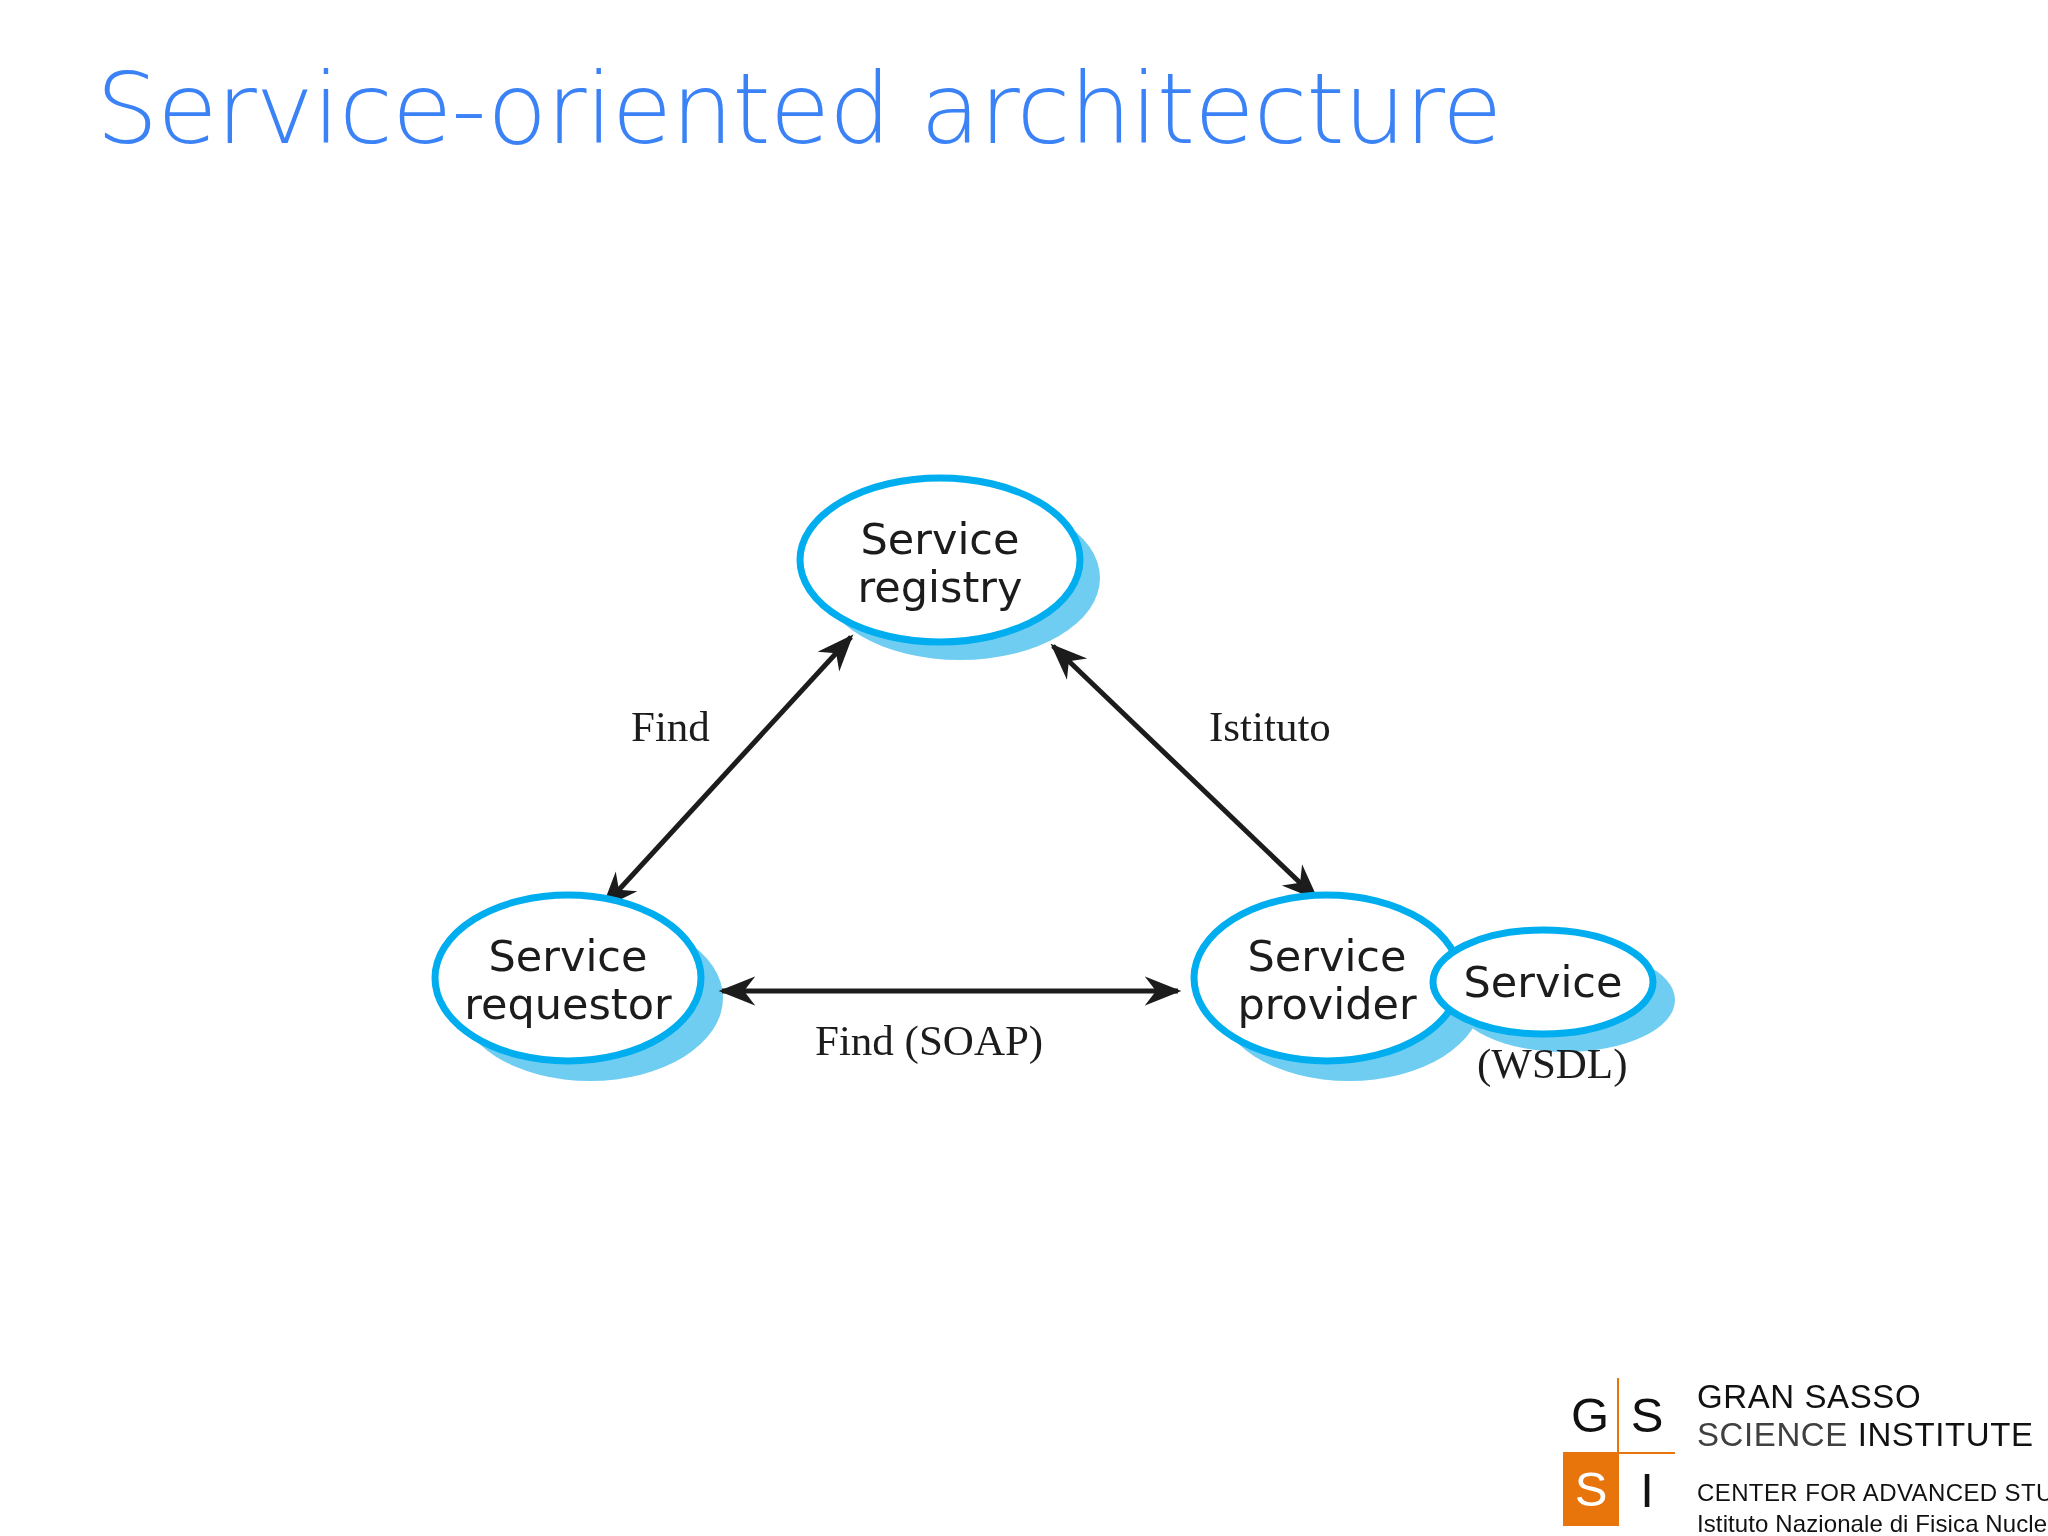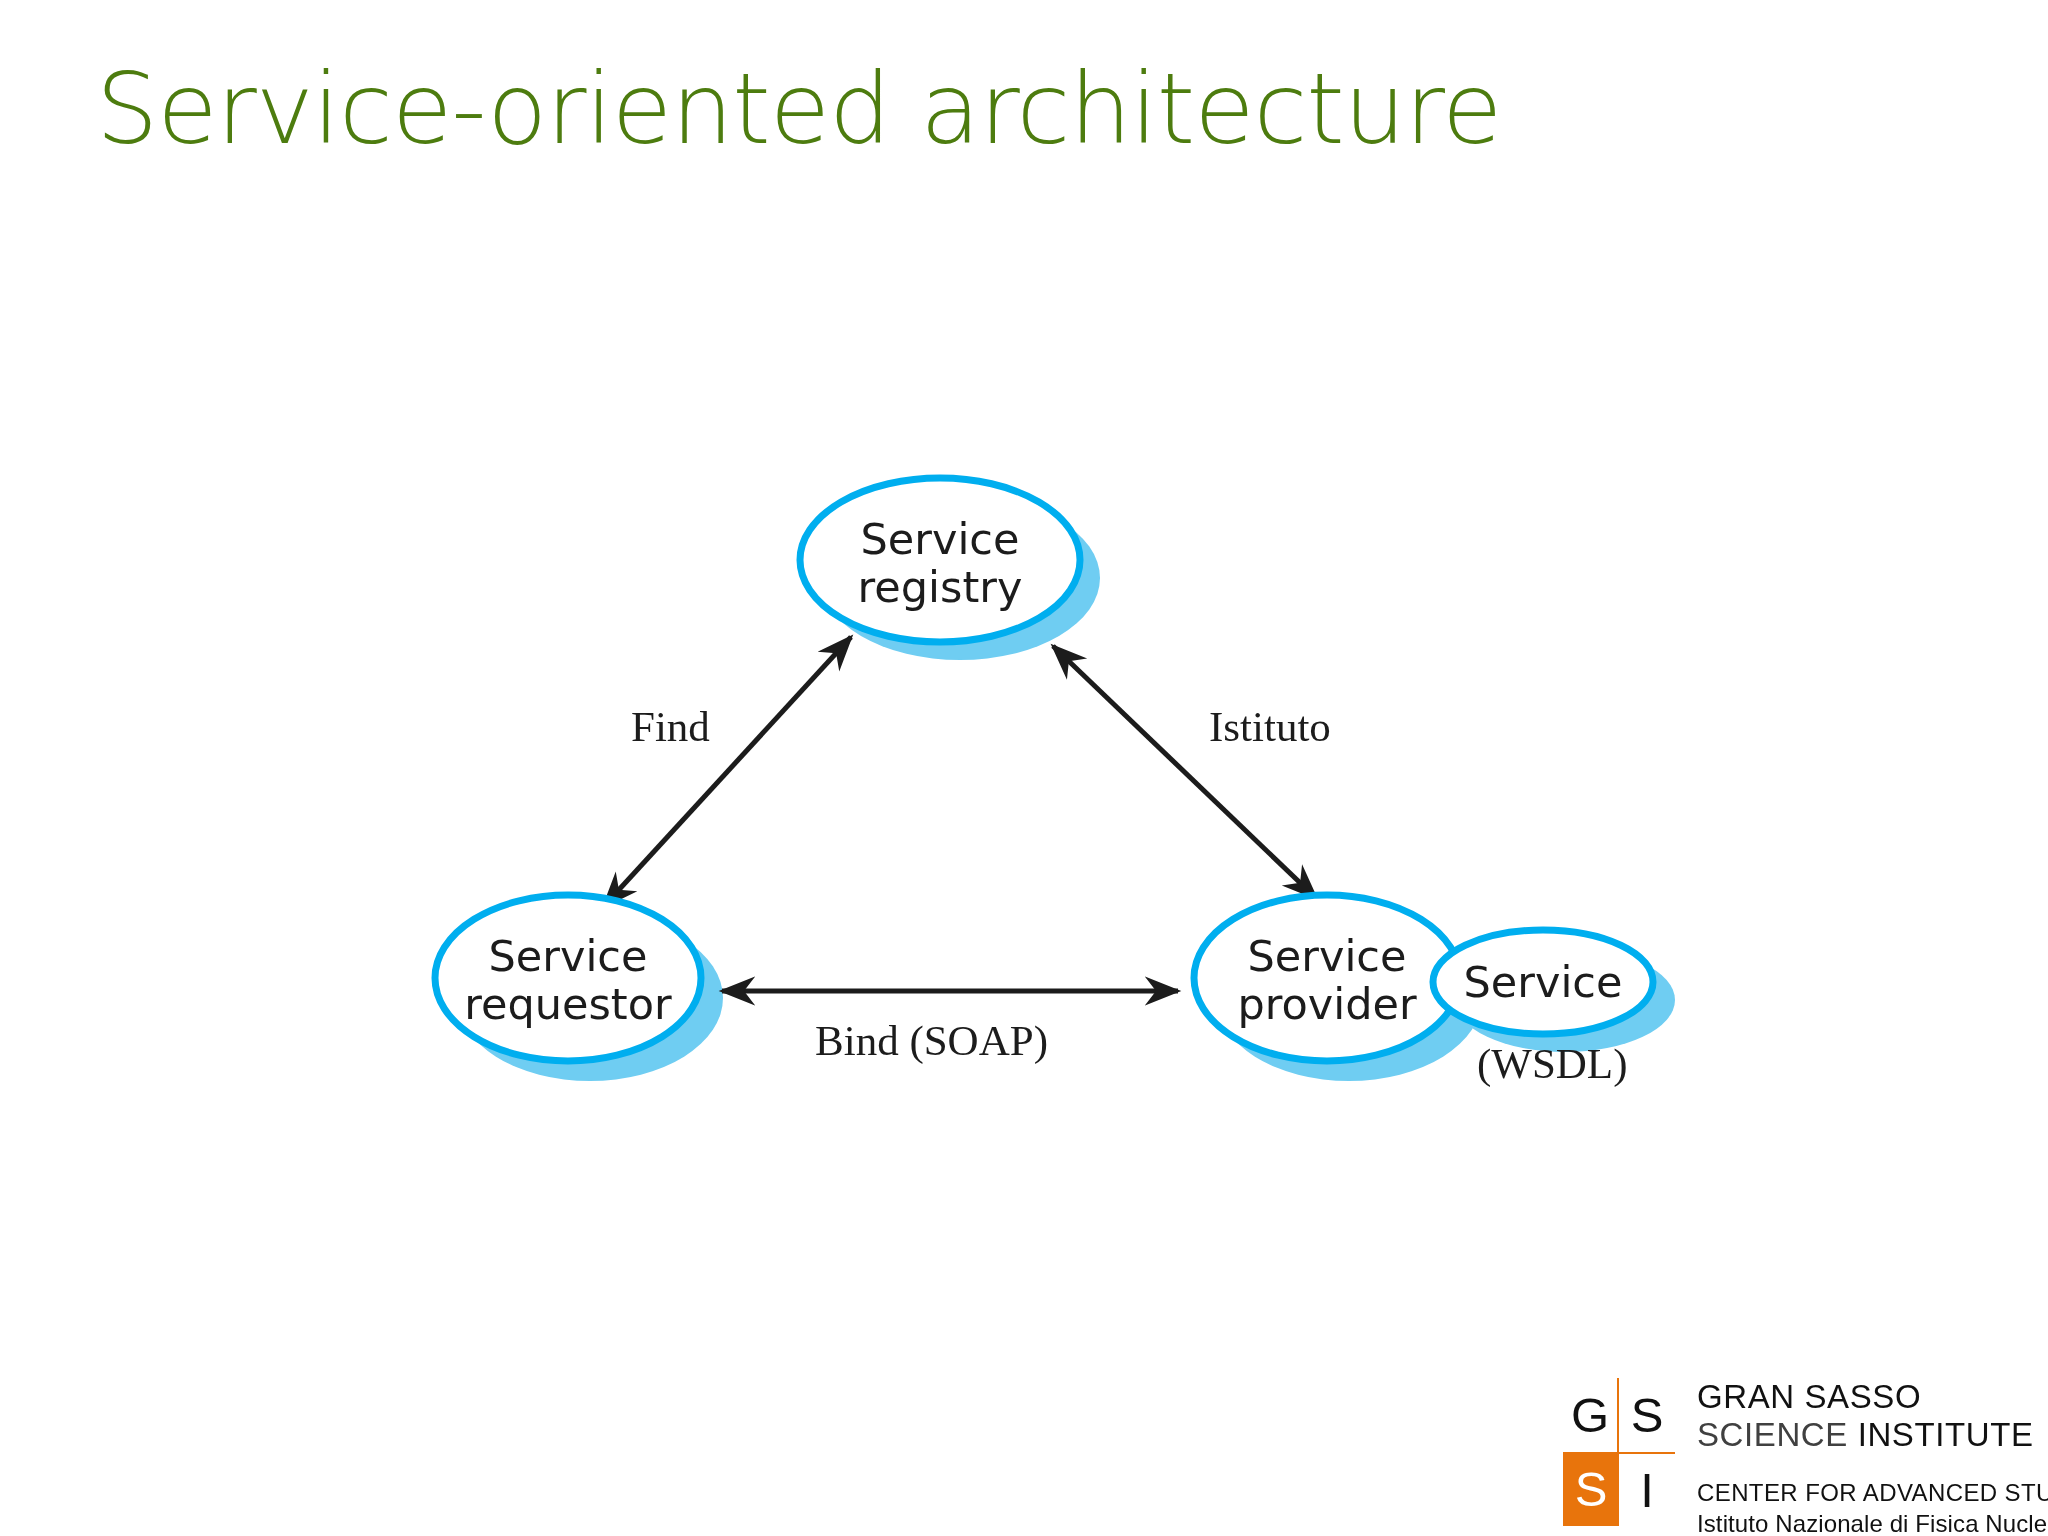--- a/index.html
+++ b/index.html
@@ -18,21 +18,21 @@
 
   
   #slide-title {
     position: absolute;
     left: 96px;
     top: 58px;
     font-size: 98px;
     line-height: 1.05;
     font-weight: 300;
     letter-spacing: -1px;
-    color: #4d7c0f;
+    color: #3b82f6;
     white-space: nowrap;
     font-family: "DejaVu Sans", "Liberation Sans", sans-serif;
   }
 
   
   #diagram {
     position: absolute;
     left: 0;
     top: 0;
     width: 2048px;
@@ -186,21 +186,21 @@
 
   <div class="node-label" style="left:1187px; top:932px; width:280px;">Service
 provider</div>
 
   <div class="node-label" style="left:1433px; top:958px; width:220px;">Service</div>
 
   <div class="edge-label" style="left:631px; top:703px;">Find</div>
 
   <div class="edge-label" style="left:1209px; top:703px;">Istituto</div>
 
-  <div class="edge-label" style="left:815px; top:1017px;">Bind (SOAP)</div>
+  <div class="edge-label" style="left:815px; top:1017px;">Find (SOAP)</div>
 
   <div class="edge-label" style="left:1477px; top:1040px;text-align:right;">(WSDL)</div>
 </div>
 
 <div id="gssi-logo">
   <div class="logo-grid">
     <div class="logo-cell cell-g">G</div>
     <div class="logo-cell cell-s1">S</div>
     <div class="logo-cell cell-s2">S</div>
     <div class="logo-cell cell-i">I</div>

